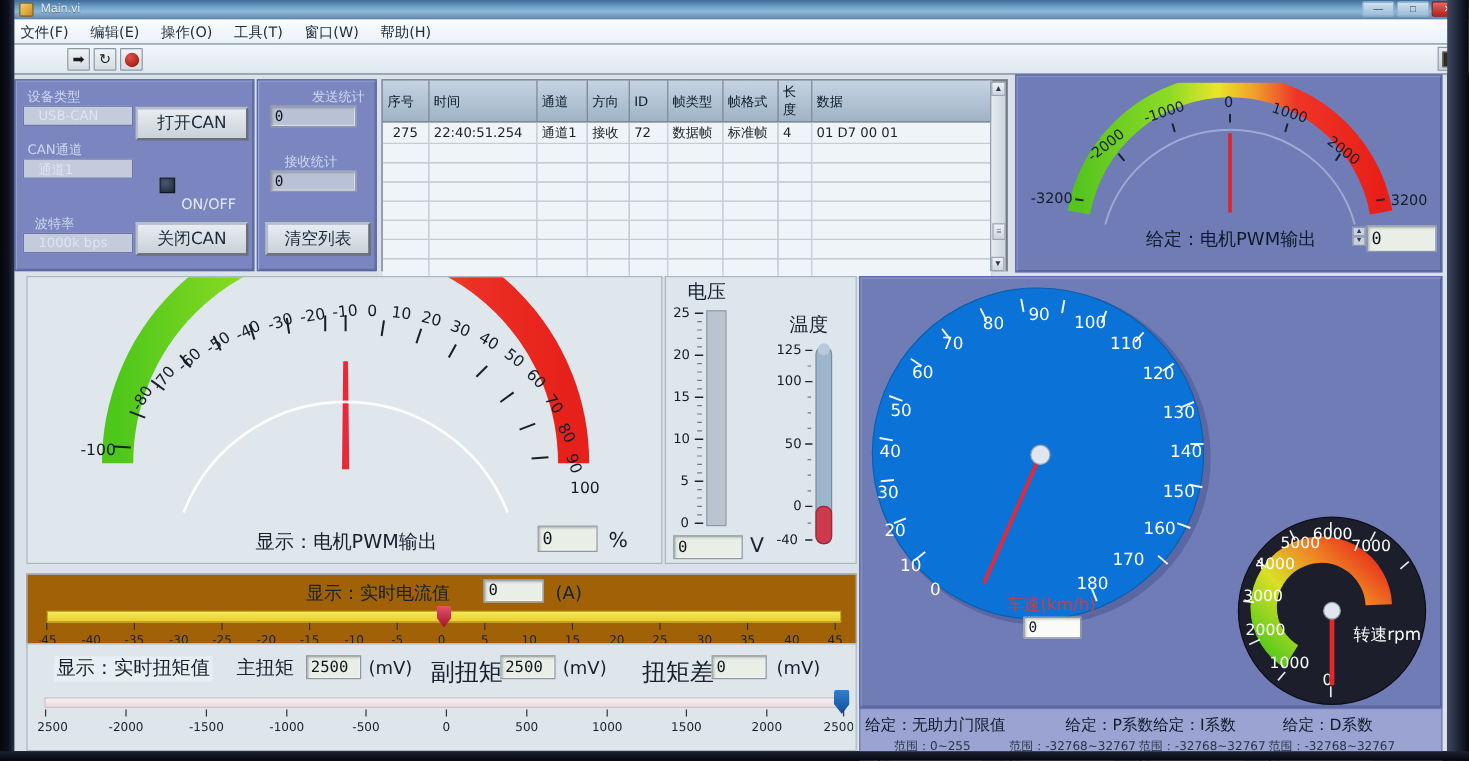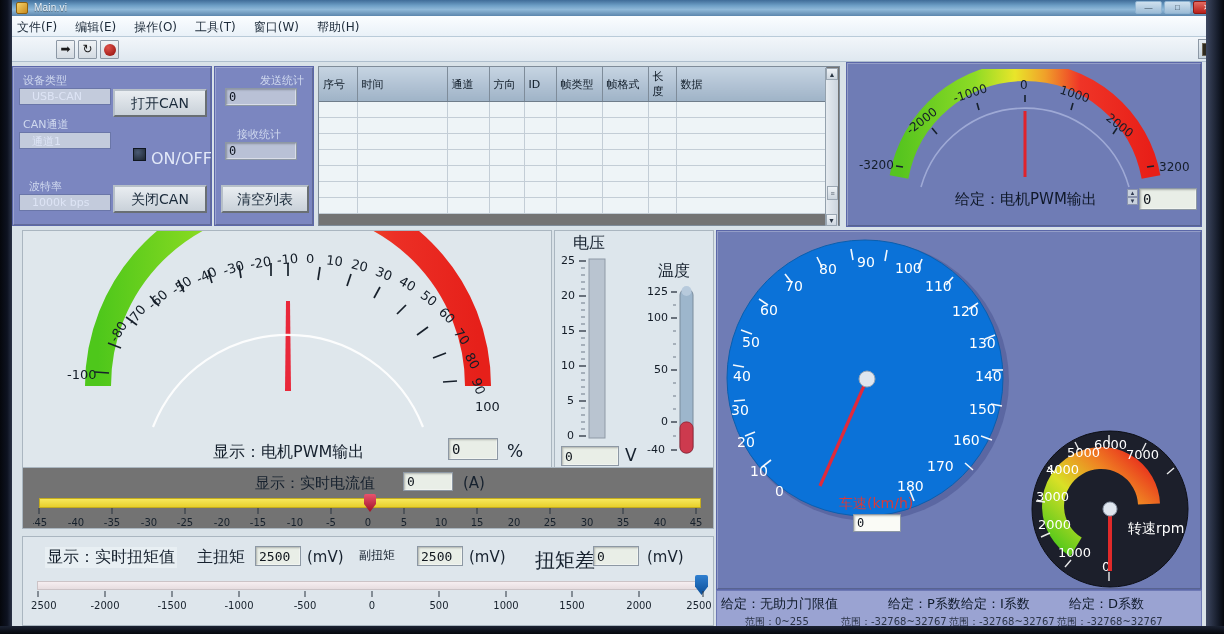--- a/index.html
+++ b/index.html
@@ -182,21 +182,21 @@
 
       <div class="lv-label" style="left:10px; top:50px;">CAN通道</div>
       <div class="lv-combo" style="left:6px; top:65px; width:92px; height:17px;">通道1</div>
 
       <div class="lv-label" style="left:16px; top:112px;">波特率</div>
       <div class="lv-combo" style="left:6px; top:127px; width:92px; height:17px;">1000k bps</div>
 
       <div class="lv-btn" style="left:100px; top:22px; width:94px; height:28px; line-height:24px;">打开CAN</div>
 
       <div class="lv-led" style="left:120px; top:81px;"></div>
-      <div class="lv-label" style="left:138px; top:82px; font-size:16px; color:#e3e9f8;">ON/OFF</div>
+      <div class="lv-label" style="left:138px; top:96px; font-size:12px; color:#e3e9f8;">ON/OFF</div>
 
       <div class="lv-btn" style="left:100px; top:118px; width:94px; height:28px; line-height:24px;">关闭CAN</div>
     </div>
 
     <div class="lv-frame" style="left:206px; top:4px; width:100px; height:160px;">
       <div class="lv-label" style="left:22px; top:6px;margin-left:23px;">发送统计</div>
       <div class="lv-numbox sunken" style="left:10px; top:21px; width:72px; height:18px; background:#b9c1d6; color:#0d1420;">0</div>
 
       <div class="lv-label" style="left:22px; top:60px;">接收统计</div>
       <div class="lv-numbox sunken" style="left:10px; top:75px; width:72px; height:18px; background:#b9c1d6; color:#0d1420;">0</div>
@@ -213,20 +213,31 @@
           <th style="width:42px">通道</th>
           <th style="width:35px">方向</th>
           <th style="width:32px">ID</th>
           <th style="width:46px">帧类型</th>
           <th style="width:46px">帧格式</th>
           <th style="width:28px">长度</th>
           <th>数据</th>
         </tr>
           </thead>
         <tbody>
+          <tr>
+            <td class="num">275</td>
+            <td>22:40:51.254</td>
+            <td>通道1</td>
+            <td>接收</td>
+            <td>72</td>
+            <td>数据帧</td>
+            <td>标准帧</td>
+            <td>4</td>
+            <td>01 D7 00 01</td>
+          </tr>
           <tr>
               <td></td>
               <td></td>
               <td></td>
               <td></td>
               <td></td>
               <td></td>
               <td></td>
               <td></td>
               <td></td>
@@ -581,21 +592,21 @@
           <text x="37" y="28">5000</text>
           <text x="64" y="20">6000</text>
           <text x="96" y="30">7000</text>
         </g>
         <text x="98" y="104" fill="#ffffff" font-size="14">转速rpm</text>
         <line x1="80" y1="80" x2="80" y2="142" stroke="#e02a2a" stroke-width="4"></line>
         <circle cx="80" cy="80" r="7" fill="#dfe6ef" stroke="#8e9aaa" stroke-width="1"></circle>
       </svg>
     </div>
 
-    <div class="slider-box" style="left:14px; top:405px; width:692px; height:62px; background:#737373;">
+    <div class="slider-box" style="left:14px; top:416px; width:692px; height:62px; background:#a16207;">
       <div class="lv-label-dark" style="left:232px; top:6px; font-size:15px;">显示：实时电流值</div>
       <div class="lv-numbox sunken" style="left:380px; top:4px; width:50px; height:19px; font-size:13px; line-height:16px;">0</div>
       <div class="lv-label-dark" style="left:440px; top:6px; font-size:15px;">(A)</div>
 
       <div style="position:absolute; left:16px; top:30px; width:662px; height:10px;
                   background:linear-gradient(180deg,#f7e85b,#e7cf2b); border:1px solid #c4ac1f;"></div>
       <div style="position:absolute; left:341px; top:26px; width:12px; height:18px;
                   background:linear-gradient(180deg,#e9526d,#9d1327);
                   clip-path: polygon(0 0,100% 0,100% 55%,50% 100%,0 55%); border-radius:2px;"></div>
       <svg width="680" height="20" viewBox="0 0 680 20" style="position:absolute;left:10px;top:40px;">
@@ -633,21 +644,21 @@
           <text x="663" y="18">45</text>
         </g>
       </svg>
     </div>
 
     <div class="slider-box" style="left:14px; top:474px; width:692px; height:90px; background:#dee6ec;">
       <div class="lv-label-dark" style="left:22px; top:10px; font-size:16px; background:#e8eff3; padding:0 2px;">显示：实时扭矩值</div>
       <div class="lv-label-dark" style="left:174px; top:10px; font-size:16px;">主扭矩</div>
       <div class="lv-numbox sunken" style="left:232px; top:9px; width:46px; height:20px; font-size:13px; line-height:17px;">2500</div>
       <div class="lv-label-dark" style="left:284px; top:11px; font-size:15px;">(mV)</div>
-      <div class="lv-label-dark" style="left:336px; top:10px; font-size:12px;text-align:center;">副扭矩</div>
+      <div class="lv-label-dark" style="left:336px; top:10px; font-size:20px;text-align:center;">副扭矩</div>
       <div class="lv-numbox sunken" style="left:394px; top:9px; width:46px; height:20px; font-size:13px; line-height:17px;">2500</div>
       <div class="lv-label-dark" style="left:446px; top:11px; font-size:15px;">(mV)</div>
       <div class="lv-label-dark" style="left:512px; top:10px; font-size:20px;">扭矩差</div>
       <div class="lv-numbox sunken" style="left:570px; top:9px; width:46px; height:20px; font-size:13px; line-height:17px;">0</div>
       <div class="lv-label-dark" style="left:624px; top:11px; font-size:15px;">(mV)</div>
 
       <div style="position:absolute; left:14px; top:44px; width:666px; height:9px;
                   background:linear-gradient(180deg,#f6eef0,#e7dde0); border:1px solid #ccc3c6;"></div>
       <div style="position:absolute; left:672px; top:38px; width:13px; height:20px;
                   background:linear-gradient(180deg,#2f7fd0,#0d4f98);

